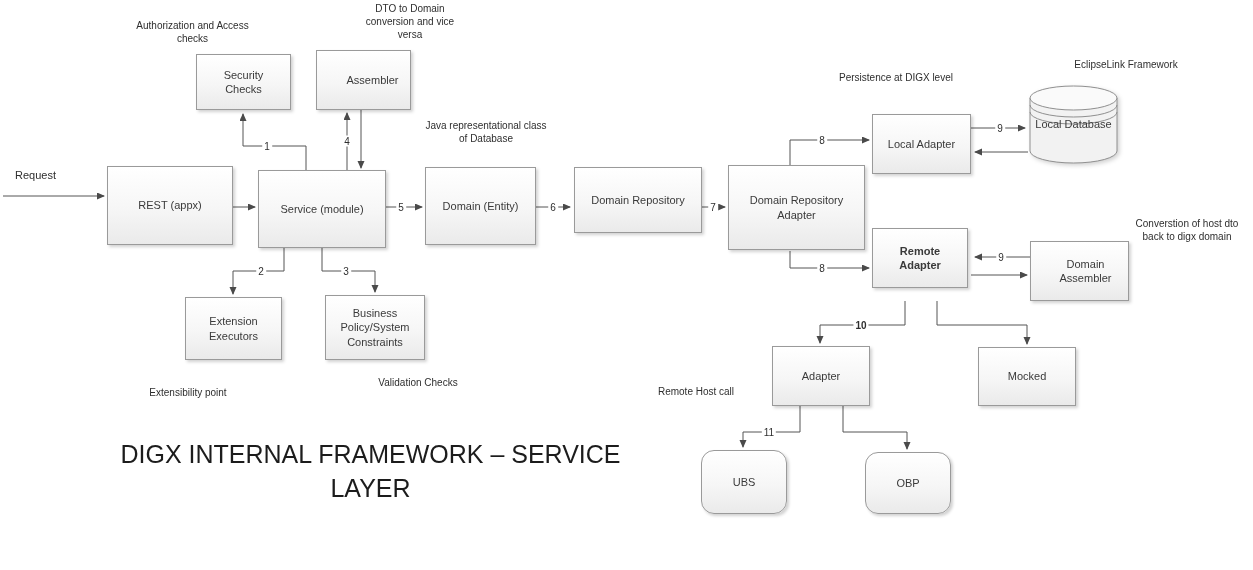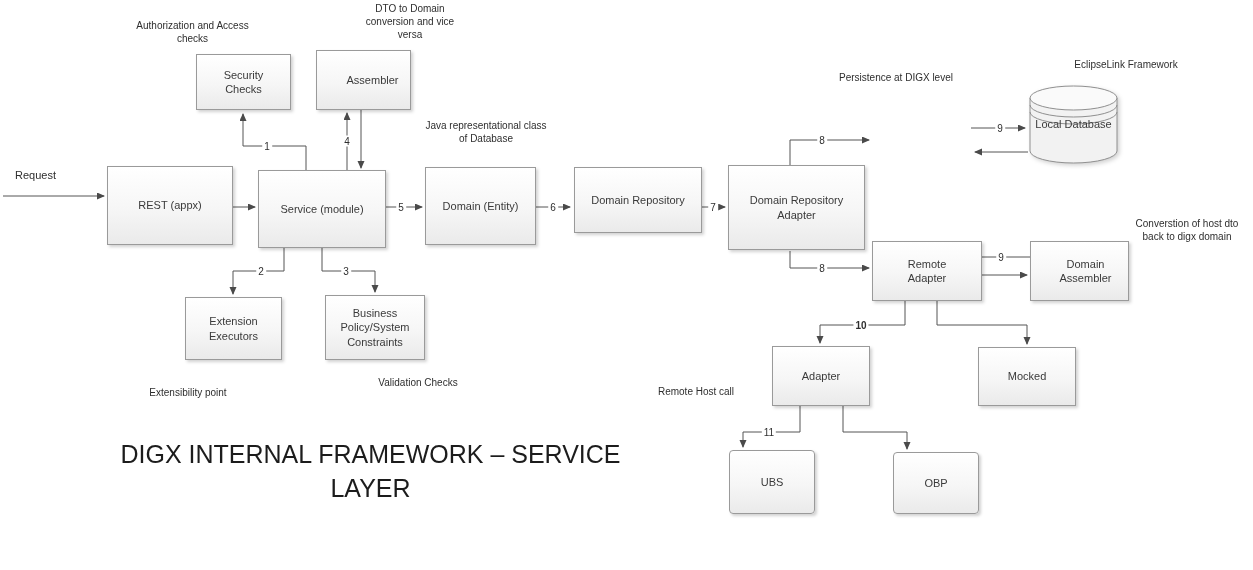--- a/index.html
+++ b/index.html
@@ -10,21 +10,21 @@
   .node {
     position:absolute; display:flex; align-items:center; justify-content:center;
     text-align:center; font-size:11px; color:#3a3a3a; line-height:1.3;
     border:1px solid #9a9a9a;
     background:linear-gradient(180deg,#ffffff 0%,#f6f6f6 55%,#eaeaea 100%);
     box-shadow:2px 2px 3px rgba(0,0,0,0.18);
     padding:4px 6px;
   }
   .node.narrowpad { padding:4px 15px; }
   .node.vnarrowpad { padding:4px 24px; }
-  .node.rounded { border-radius:4px;margin-left:28px; }
+  .node.rounded { border-radius:13px; }
   .cyl { position:absolute; }
   .cyl svg { filter:drop-shadow(2px 2px 2px rgba(0,0,0,0.18)); }
   .cyl .cyl-label {
     position:absolute; left:0; top:34px; width:100%; text-align:center;
     font-size:11px; color:#3a3a3a;
   }
   .annotation {
     position:absolute; font-size:10px; color:#2e2e2e; text-align:center; line-height:1.3;
   }
   .edge-num {
@@ -94,21 +94,24 @@
   </div>
   <div class="node" style="left:425px; top:167px; width:111px; height:78px;">
     <span>Domain (Entity)</span>
   </div>
   <div class="node" style="left:574px; top:167px; width:128px; height:66px;">
     <span>Domain Repository</span>
   </div>
   <div class="node" style="left:728px; top:165px; width:137px; height:85px;">
     <span>Domain Repository Adapter</span>
   </div>
-  <div class="node vnarrowpad" style="left:872px; top:241px; width:110px; height:60px;">
+  <div class="node" style="left:872px; top:114px; width:99px; height:60px;">
+    <span>Local Adapter</span>
+  </div>
+  <div class="node vnarrowpad" style="left:872px; top:228px; width:96px; height:60px;font-weight:bold;">
     <span>Remote Adapter</span>
   </div>
   <div class="node vnarrowpad" style="left:1030px; top:241px; width:99px; height:60px;padding-left:36px;">
     <span>Domain Assembler</span>
   </div>
   <div class="node" style="left:772px; top:346px; width:98px; height:60px;justify-content:center;">
     <span>Adapter</span>
   </div>
   <div class="node" style="left:978px; top:347px; width:98px; height:59px;">
     <span>Mocked</span>

